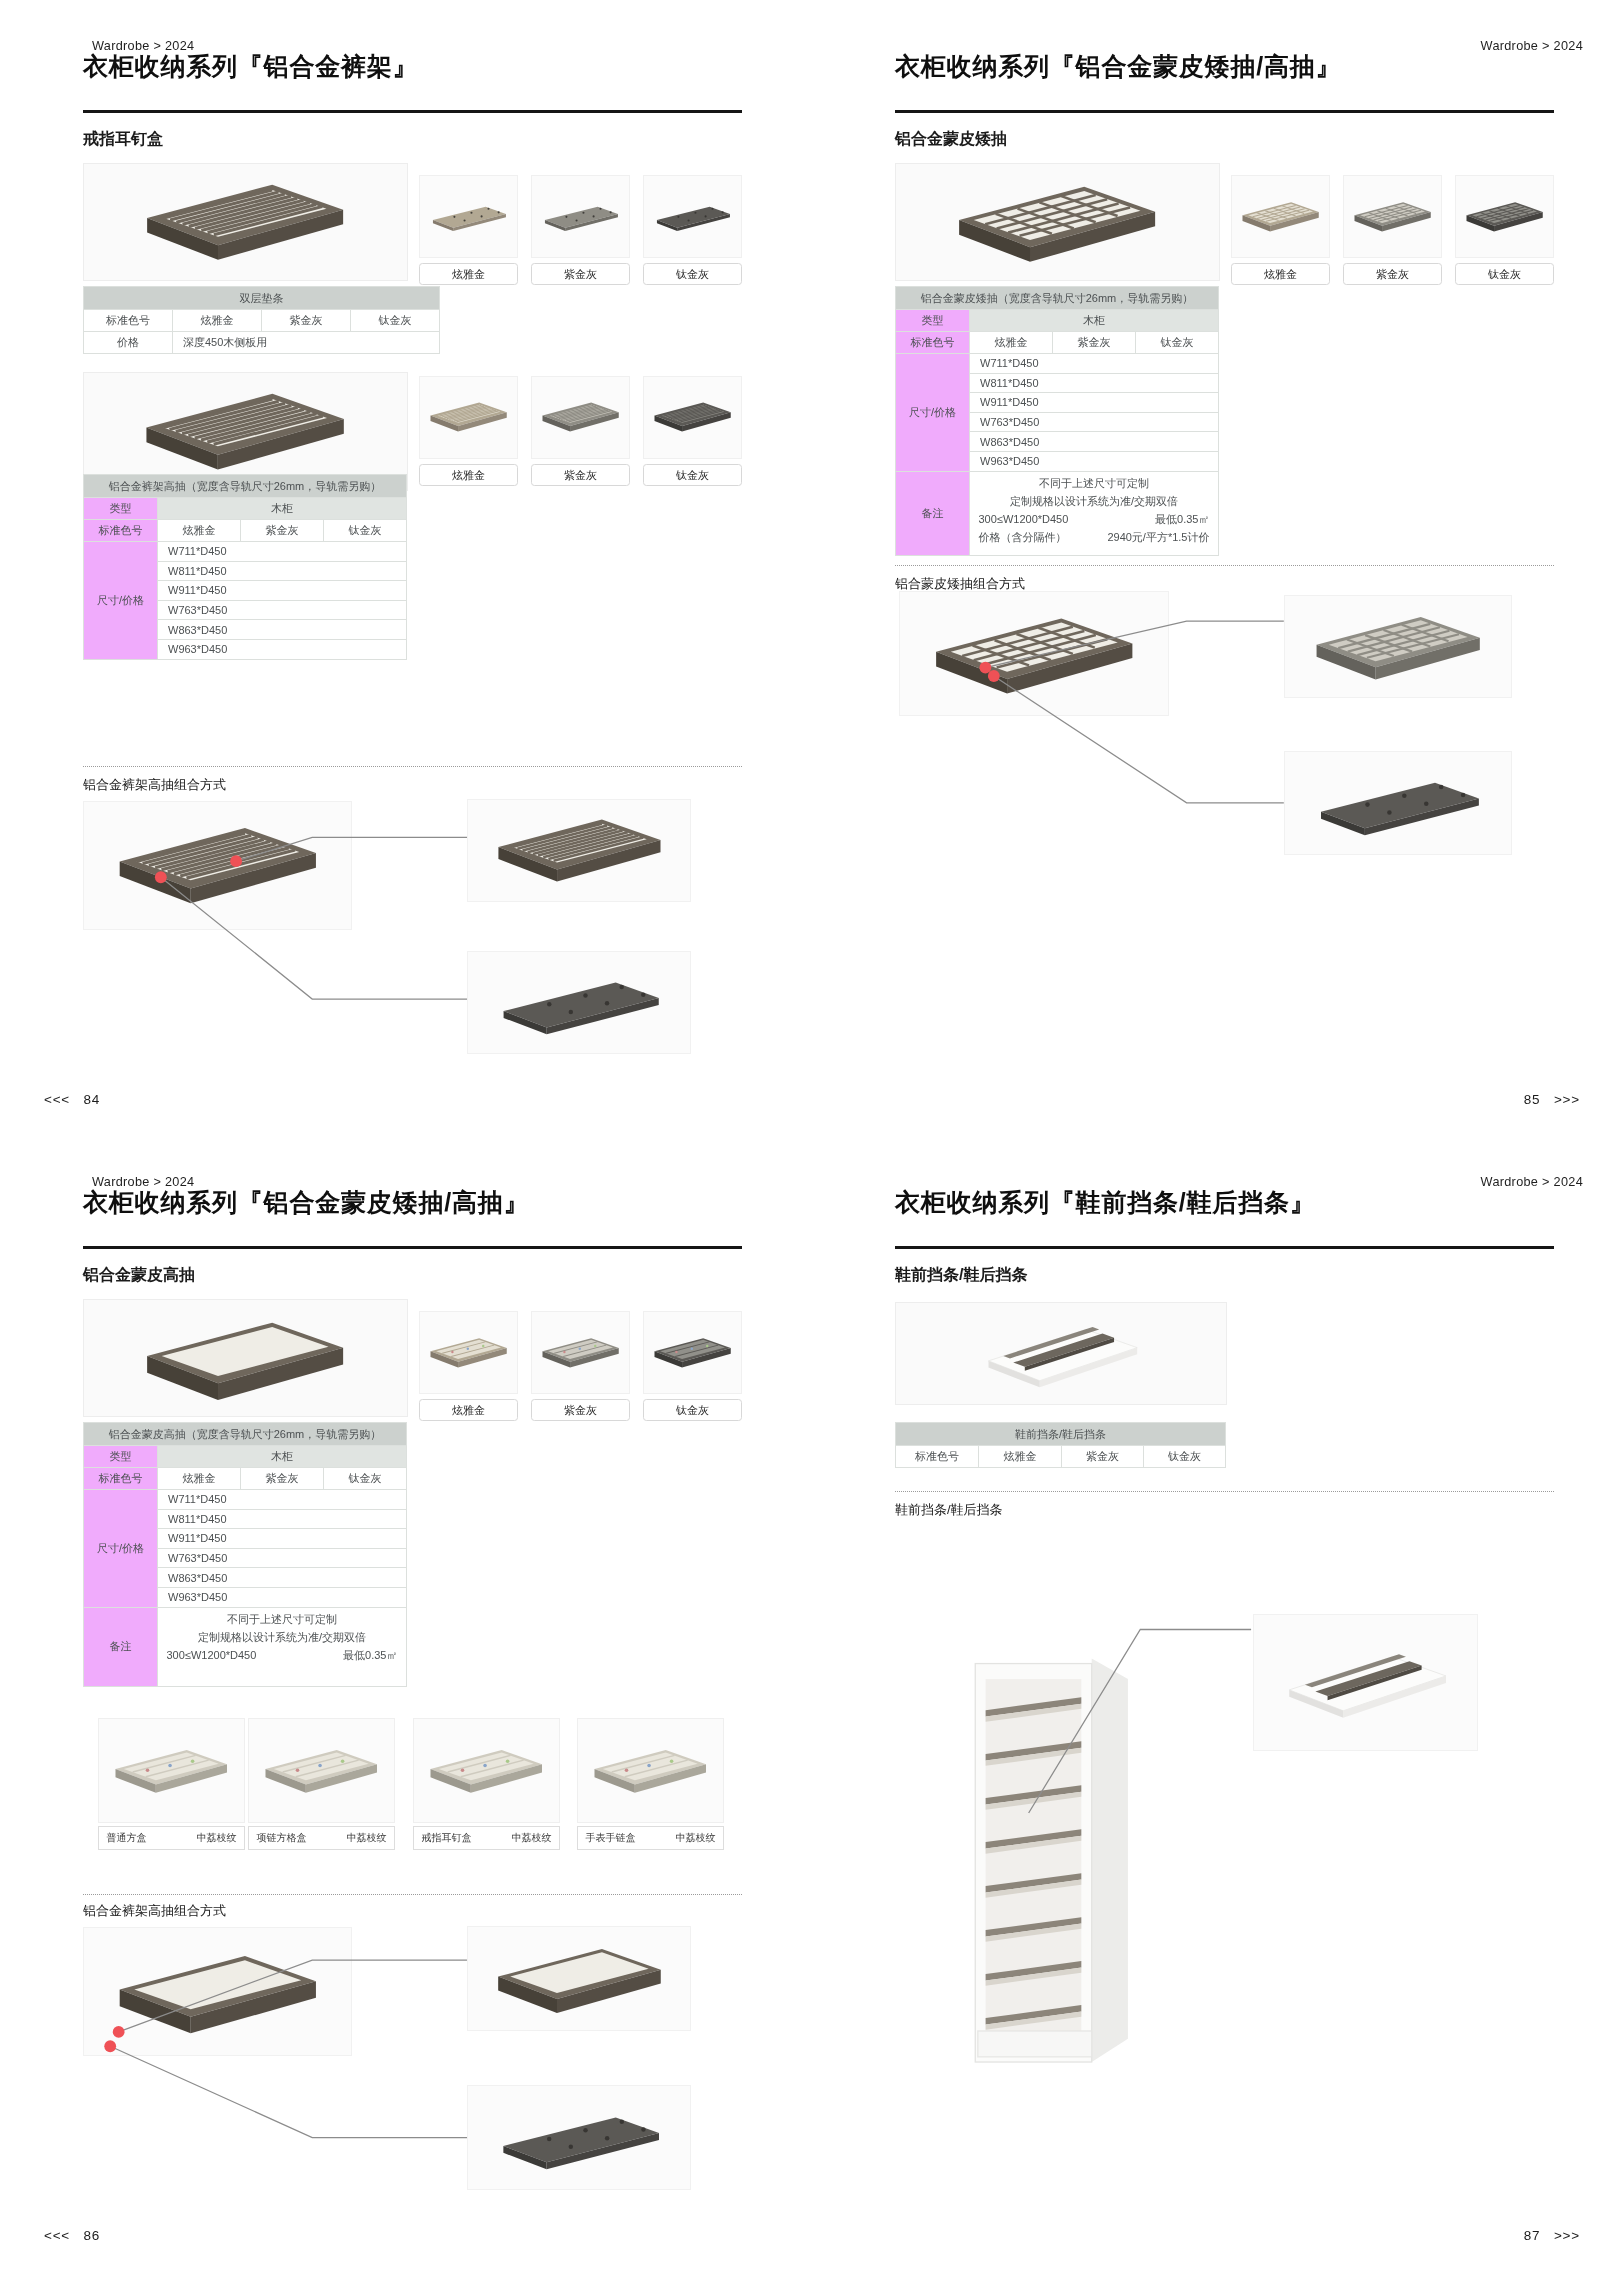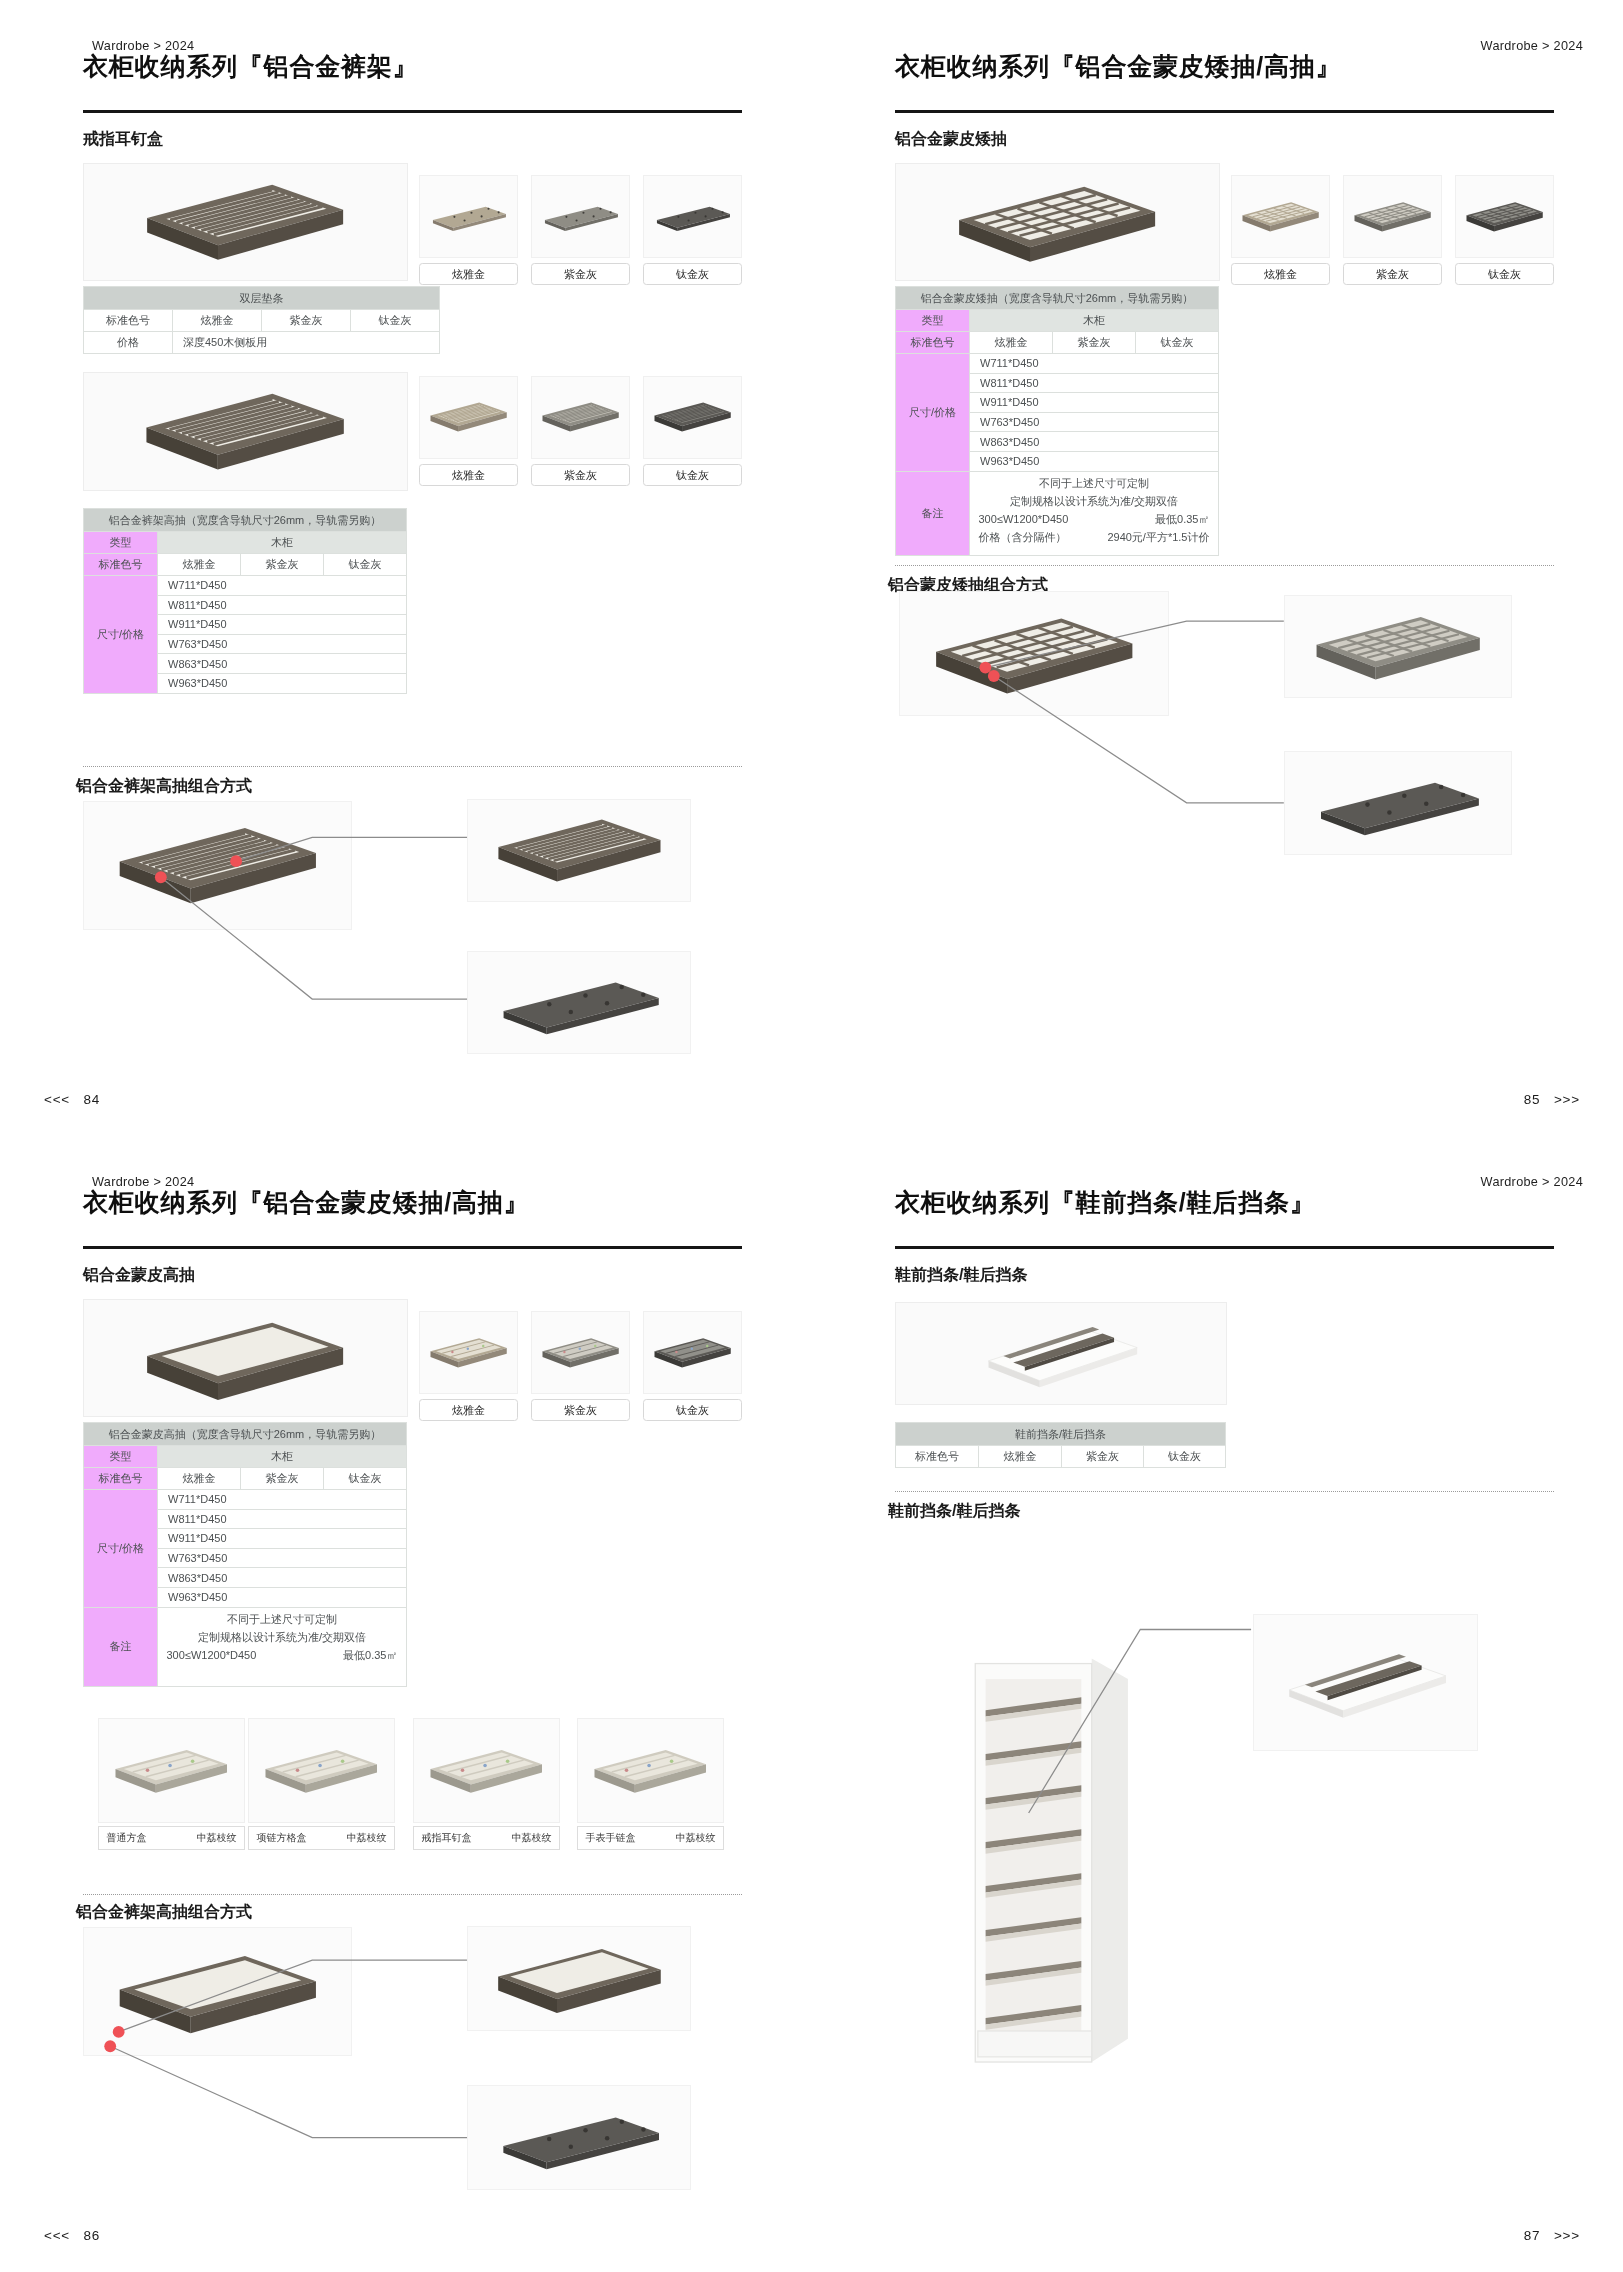--- a/index.html
+++ b/index.html
@@ -24,21 +24,21 @@
   .tbl{position:absolute;border-collapse:collapse;table-layout:fixed;background:#fff}
   .tbl td{border:0.8px solid #dce0dd;font-size:11px;color:#4c5052;text-align:center;padding:0;height:21px;white-space:nowrap;overflow:hidden}
   .tbl tr.hr td{height:22px;background:#ccd1ce}
   .tbl td.lb{background:#f0abfc}
   .tbl td.sv{background:#e0e4e1}
   .tbl td.sz{text-align:left;padding-left:10px;height:18.6px}
   .rmk{padding:2.5px 8.5px;font-size:11px;color:#4c5052}
   .rmk .c{text-align:center;line-height:18px}
   .rmk .j{display:flex;justify-content:space-between;line-height:18px}
   .dots{position:absolute;left:83px;width:659px;height:0;border-top:1.7px dotted #9b9b9b}
-  .sect{position:absolute;left:76px;font-size:16px;font-weight:700;color:#1b1b1b}
+  .sect{position:absolute;left:83px;font-size:13px;font-weight:400;color:#1b1b1b}
   .dbox{position:absolute;background:#fbfbfb;border:0.8px solid #f1f1f1;display:flex;align-items:center;justify-content:center}
   .dbox svg{width:86%;height:86%}
   .connect{position:absolute;pointer-events:none}
   .cab{position:absolute;display:flex;align-items:center;justify-content:center}
   .cab svg{width:100%;height:100%}
   .acc{position:absolute;width:147px}
   .aimg{height:103px;background:#fbfbfb;border:0.8px solid #efefef;display:flex;align-items:center;justify-content:center}
   .aimg svg{width:90%;height:82%}
   .abar{margin-top:3.4px;height:22px;border:0.8px solid #ddd;background:#fff;display:flex;align-items:center;
         justify-content:space-between;padding:0 7.6px;font-size:10px;color:#3a3a3a}
@@ -240,21 +240,21 @@
   </div>
   <div class="swatch" style="left:643px;top:376px">
     <div class="simg">
         <svg class="v-dark" viewBox="0 0 105.797 80.625" width="89" height="68">
           <use href="#sym-rack"></use>
         </svg>
       </div>
     <div class="slbl">钛金灰</div>
   </div>
 
-  <table class="tbl" style="left:83px;top:508px;width:323px">
+  <table class="tbl" style="left:83px;top:474px;width:323px">
     <colgroup>
         <col style="width:74px">
         <col style="width:83px">
         <col style="width:83px">
         <col style="width:83px">
       </colgroup>
     <tbody>
         <tr class="hr">
           <td colspan="4">铝合金裤架高抽（宽度含导轨尺寸26mm，导轨需另购）</td>
         </tr>

